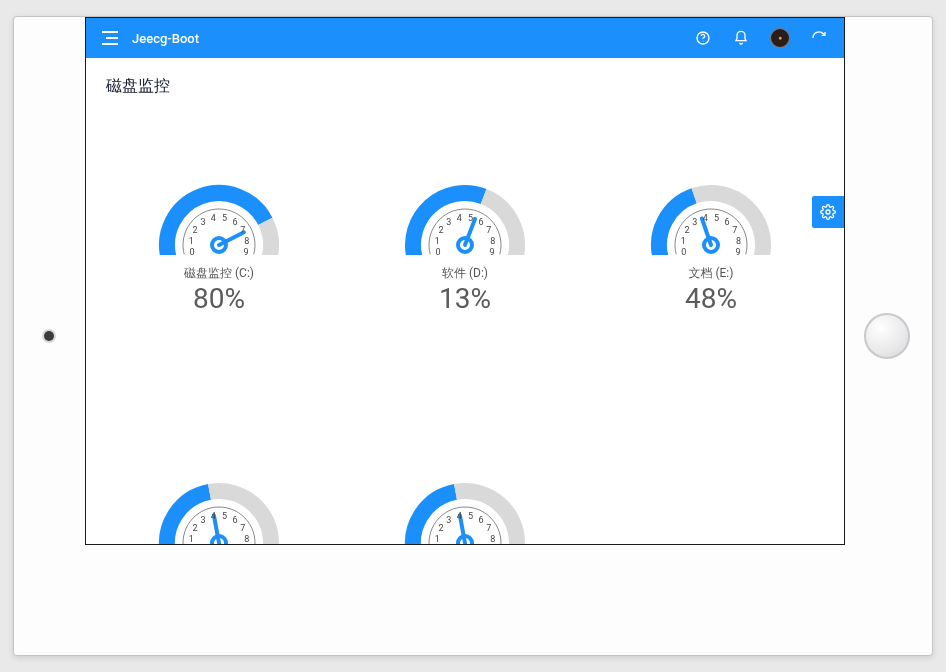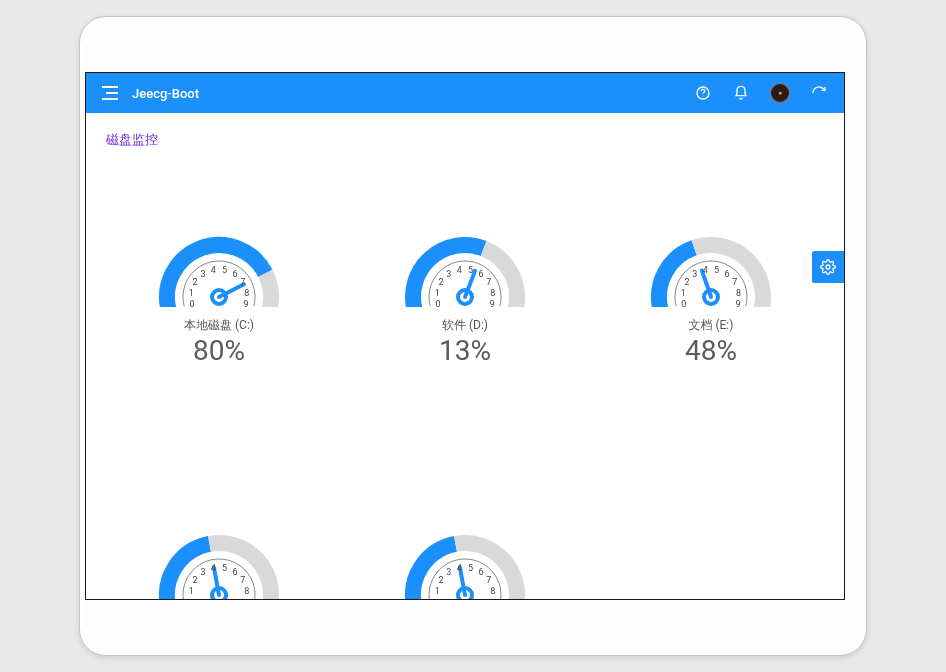--- a/index.html
+++ b/index.html
@@ -5,24 +5,24 @@
 *{box-sizing:border-box;margin:0;padding:0}
 html,body{height:100%}
 body{
   font-family:-apple-system,BlinkMacSystemFont,"Segoe UI",Roboto,sans-serif;
   background:#e9e9ea;
   display:flex;align-items:center;justify-content:center;
   width:946px;height:672px;overflow:hidden;
 }
 
 .device{
-  position:relative;width:788px;height:640px;background:#fdfdfd;
-  border-radius:27px;border:1px solid #c5c5c5;
+  position:relative;width:920px;height:640px;background:#fdfdfd;
+  border-radius:4px;border:1px solid #c5c5c5;
   box-shadow:0 2px 6px rgba(0,0,0,.12),inset 0 0 0 2px #fff;
-  display:flex;align-items:center;justify-content:center;
+  display:flex;justify-content:center;
 }
 .home-btn{
   position:absolute;right:22px;top:50%;transform:translateY(-50%);
   width:46px;height:46px;border-radius:50%;
   border:2px solid #c9c9cb;background:radial-gradient(circle at 35% 30%,#fff,#e7e7e9 65%,#d4d4d6);
 }
 .camera{
   position:absolute;left:30px;top:50%;transform:translateY(-50%);
   width:10px;height:10px;border-radius:50%;background:#3b3b3d;
   box-shadow:0 0 0 2px #d8d8da;
@@ -40,21 +40,21 @@
 .menu-icon span:nth-child(1){width:16px}
 .menu-icon span:nth-child(2){width:12px;margin-left:4px}
 .menu-icon span:nth-child(3){width:16px}
 .brand{font-size:13px;font-weight:500}
 .spacer{flex:1}
 .top-act{width:18px;height:18px;margin-left:20px;color:#fff;display:flex;align-items:center;justify-content:center}
 .top-act svg{width:16px;height:16px}
 .avatar{width:20px;height:20px;border-radius:50%;background:#2a1d17;border:1px solid rgba(255,255,255,.4);margin-left:20px;display:flex;align-items:center;justify-content:center;font-size:7px;color:#d99a4a}
 .refresh{margin-left:20px}
 
-.page-title{padding:18px 20px;font-size:13px;color:#6d28d9}
+.page-title{padding:18px 20px;font-size:16px;color:#0f172a}
 
 .float-settings{
   position:absolute;right:0;top:178px;width:32px;height:32px;background:#1b90fc;
   display:flex;align-items:center;justify-content:center;color:#fff;border-radius:2px 0 0 2px;
 }
 .float-settings svg{width:16px;height:16px}
 
 .grid{display:flex;flex-wrap:wrap;padding:52px 10px 0}
 .cell{width:33.33%;display:flex;flex-direction:column;align-items:center;margin-bottom:150px}
 .gauge-wrap{width:140px;height:86px;position:relative}
@@ -129,21 +129,21 @@
               <span style="left:46.168733171764px;top:63.30065575063232px">2</span>
               <span style="left:53.939859782170714px;top:55.06374275990822px">3</span>
               <span style="left:64.33790797470294px;top:50.578462590564556px">4</span>
               <span style="left:75.66209202529706px;top:50.578462590564556px">5</span>
               <span style="left:86.06014021782929px;top:55.06374275990823px">6</span>
               <span style="left:93.831266828236px;top:63.300655750632316px">7</span>
               <span style="left:97.70436588026644px;top:73.94190793939708px">8</span>
               <span style="left:97.0459231360939px;top:85.24693326287058px">9</span>
             </div>
     </div>
-    <div class="gauge-label">本地磁盘 (C:)</div>
+    <div class="gauge-label">磁盘监控 (C:)</div>
     <div class="gauge-value">80%</div>
   </div>
   <div class="cell">
     <div class="gauge-wrap">
       <svg width="140" height="88" viewBox="0 0 140 88">
               <path d="M 88.63513337635561 29.45381782214551 A 52 52 0 0 0 19.77185703296844 91.45859034533106" stroke="#1b90fc" stroke-width="16" fill="none"></path>
               <path d="M 120.22814296703154 91.45859034533107 A 52 52 0 0 0 88.63513337635561 29.45381782214551" stroke="#d9d9d9" stroke-width="16" fill="none"></path>
               <path d="M 104.77332974640646 87.31748562369074 A 36 36 0 1 0 35.22667025359354 87.31748562369073" stroke="#888" stroke-width="1" fill="none"></path>
               <circle cx="70" cy="78" r="7" fill="#fff" stroke="#1b90fc" stroke-width="4"></circle>
               <line x1="70" y1="78" x2="80.03430258726841" y2="51.85974805807835" stroke="#1b90fc" stroke-width="4" stroke-linecap="round"></line>

